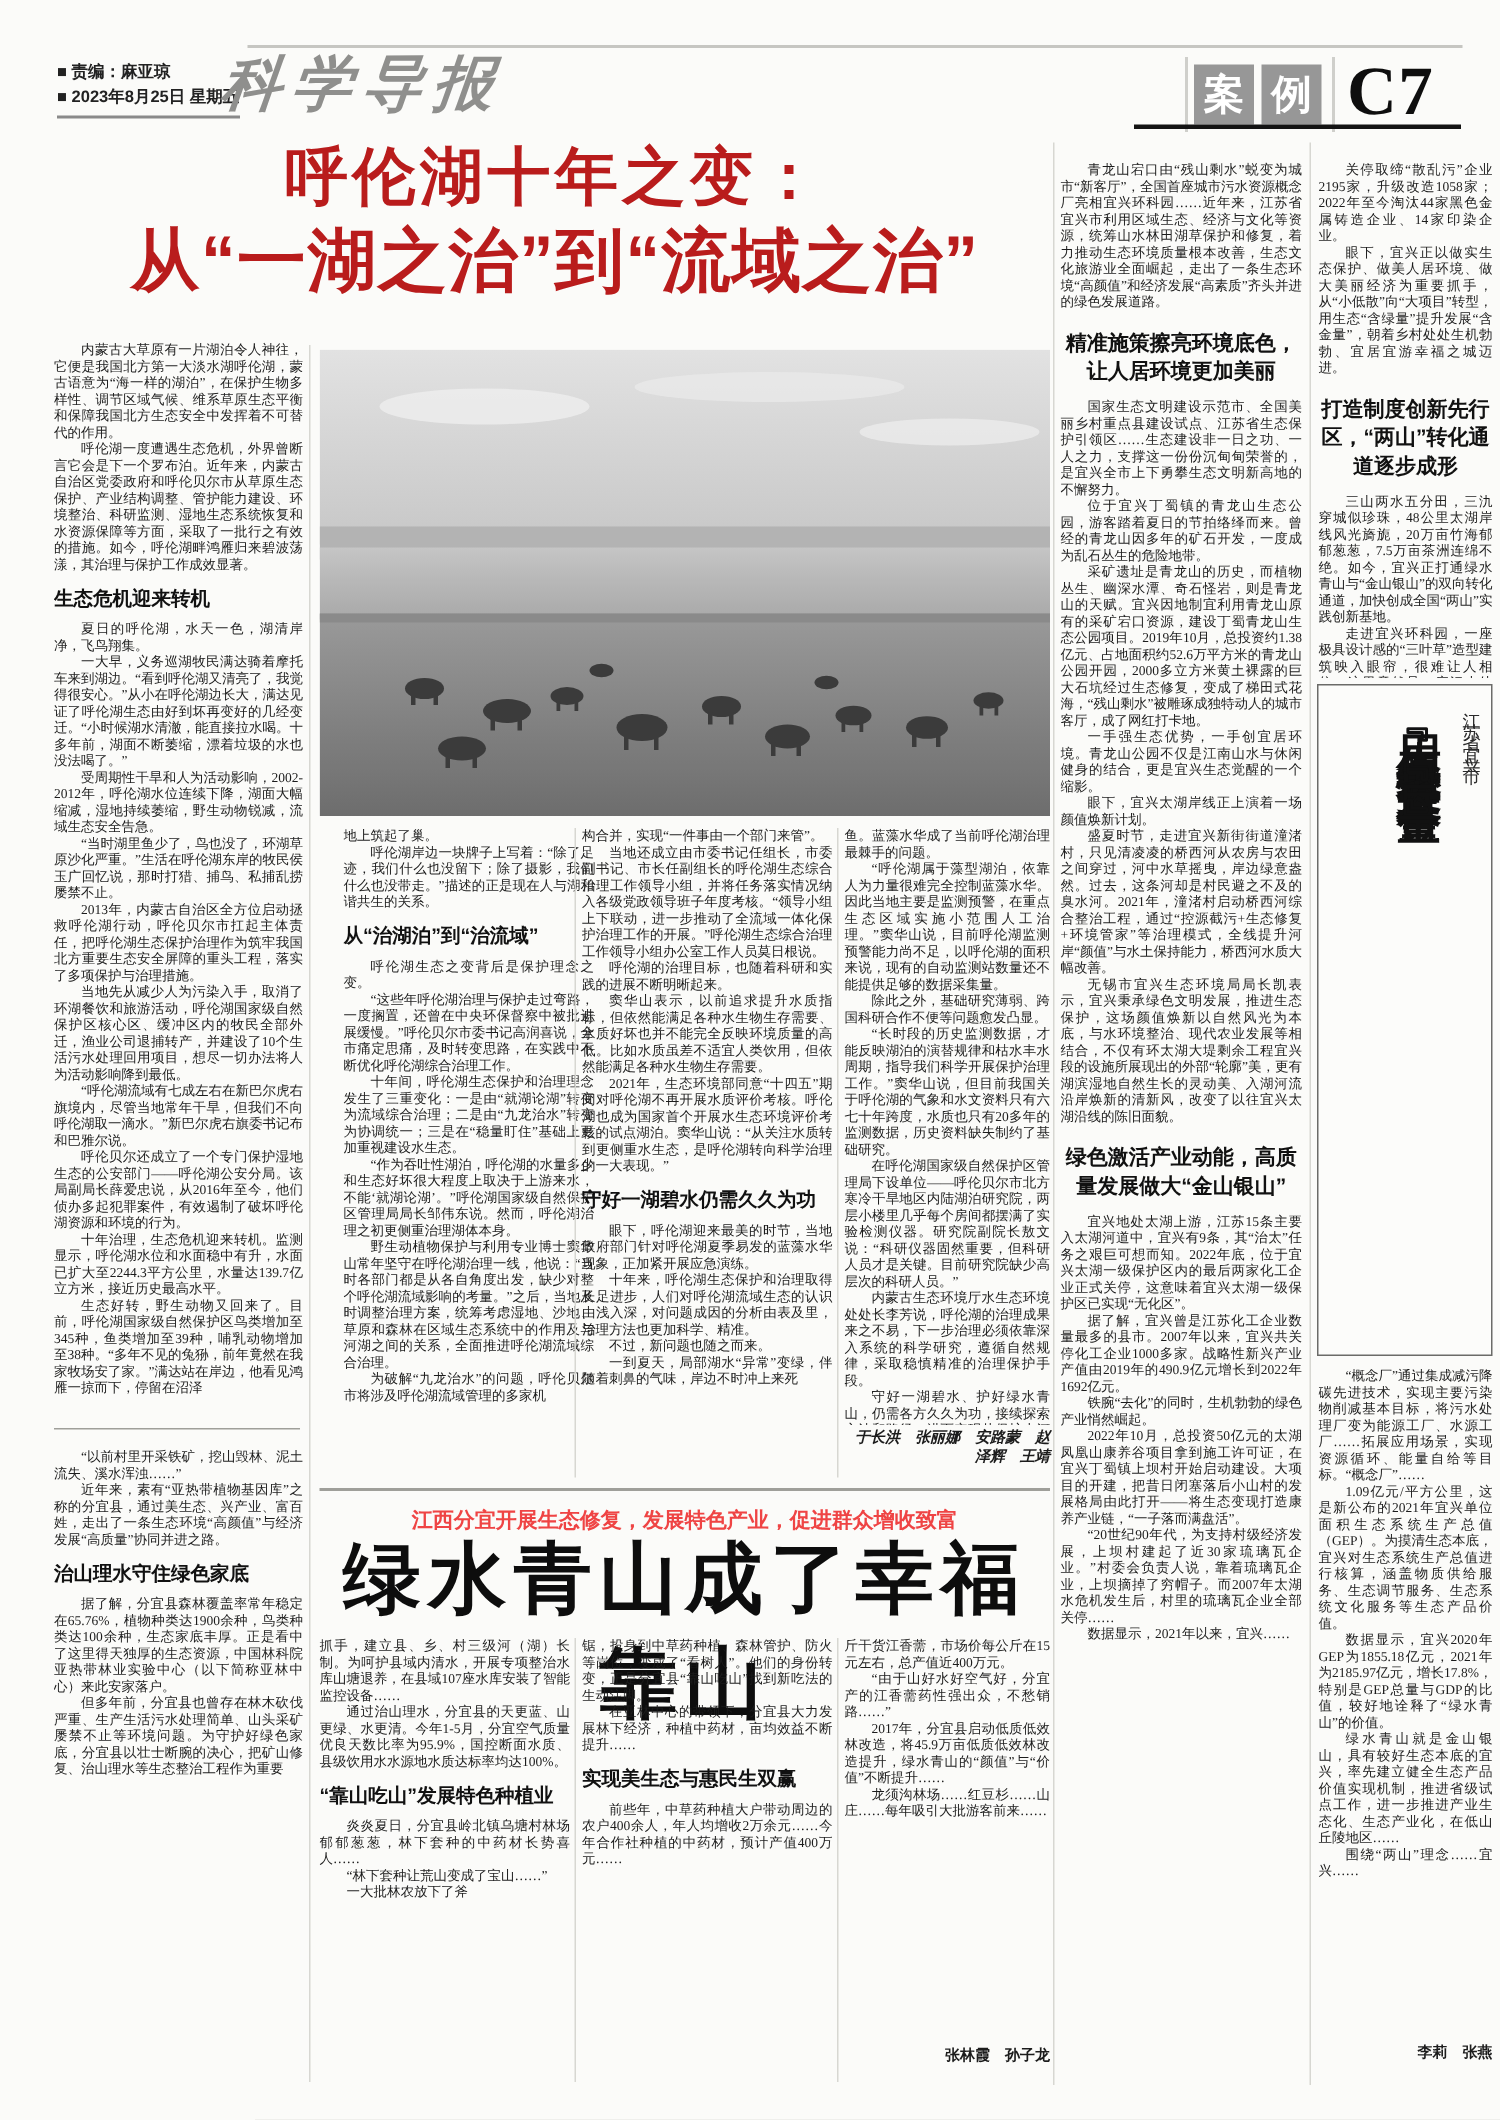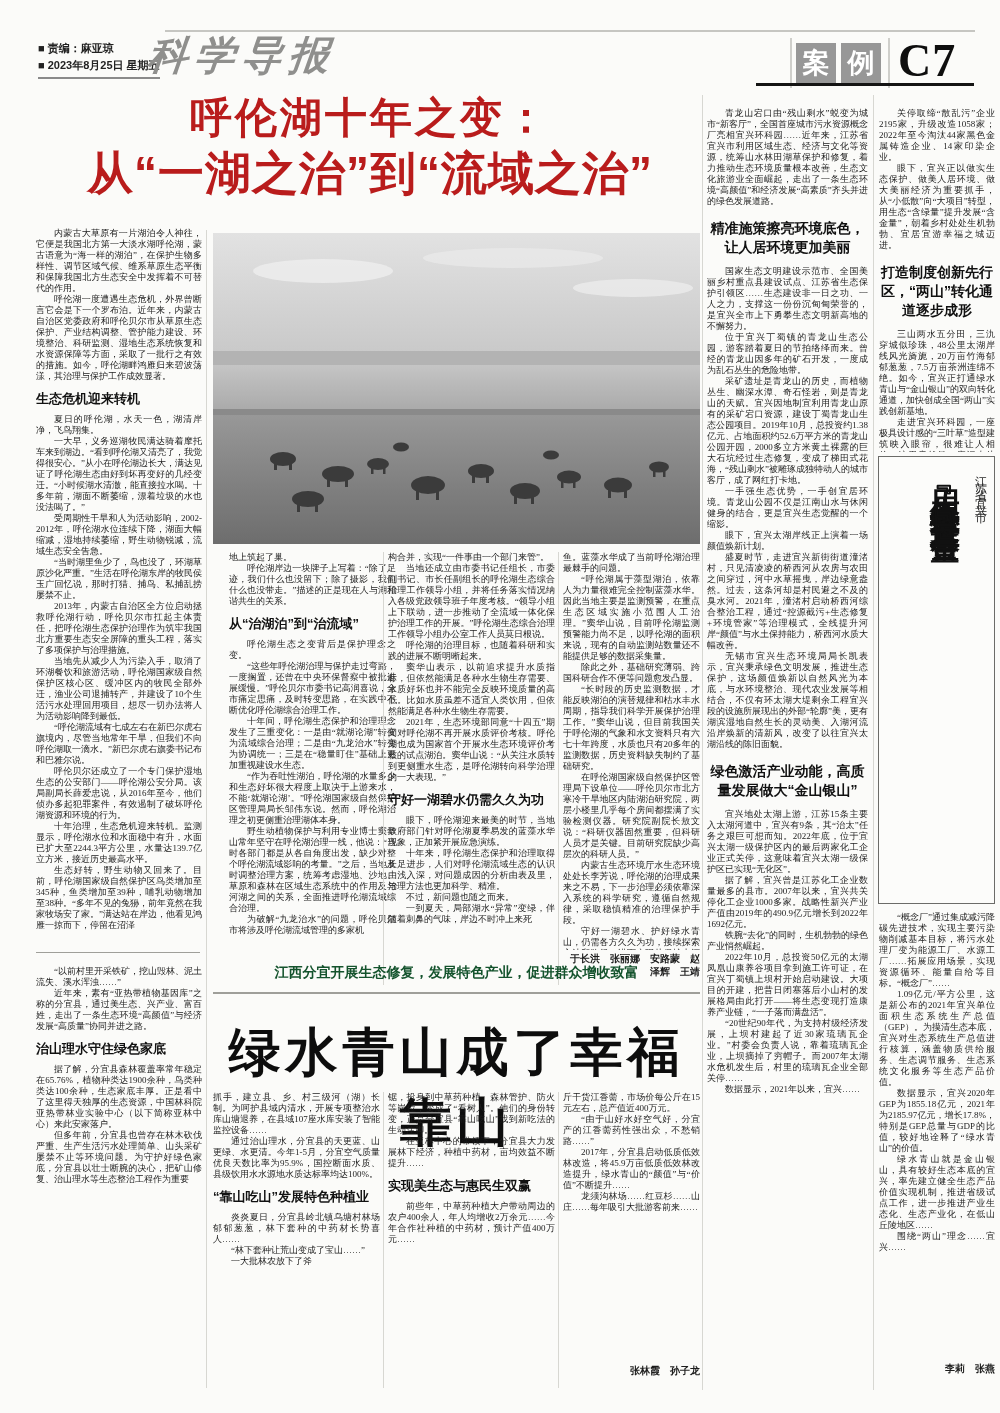--- a/index.html
+++ b/index.html
@@ -33,22 +33,22 @@
   .col h4{font-family:"Liberation Sans",sans-serif;font-size:13px;line-height:16px;
           margin:9px 0 7px;text-indent:0;font-weight:700;color:#111;text-align:left;}
   .col h4.ctr{text-align:center;font-size:14px;line-height:19px;margin:12px 2px 9px;}
   .byline{position:absolute;text-align:right;font-size:10px;font-weight:700;line-height:13px;}
   .vrule{position:absolute;width:1px;background:#d7d7d2;}
   .hrule{position:absolute;height:1px;background:#9f9f9a;}
   
   .photo{position:absolute;left:213px;top:233px;width:487px;height:311px;overflow:hidden;
          filter:grayscale(1) contrast(.98);}
   
-  .kicker{position:absolute;left:213px;top:964px;width:487px;text-align:center;
-          font-family:"Liberation Sans",sans-serif;font-size:14px;font-weight:600;color:#14532d;}
+  .kicker{position:absolute;left:213px;top:1005px;width:487px;text-align:center;
+          font-family:"Liberation Sans",sans-serif;font-size:14px;font-weight:600;color:#ef4444;}
   .midtitle{position:absolute;left:213px;top:1018px;width:487px;text-align:center;
           font-family:"Liberation Serif",serif;font-size:52px;font-weight:700;color:#0d0d0d;letter-spacing:5px;}
   
   .sidebox{position:absolute;left:878px;top:456px;width:117px;height:448px;border:1px solid #6b6b68;
           background:#fcfcfa;box-sizing:border-box;padding:9px 5px;writing-mode:vertical-rl;}
   .sidebox .region{font-family:"Liberation Sans",sans-serif;font-size:12px;letter-spacing:7px;
           color:#2a2a2a;margin-left:8px;font-weight:500;}
   .sidebox .vtitle{font-family:"Liberation Serif",serif;font-size:30px;line-height:38px;
           font-weight:700;color:#111;letter-spacing:3px;}
 </style>
@@ -179,21 +179,21 @@
     </div>
   <div class="col" style="left:563px;top:552px;width:137px;height:398px;">
       <p class="cont">鱼。蓝藻水华成了当前呼伦湖治理最棘手的问题。</p>
       <p>“呼伦湖属于藻型湖泊，依靠人为力量很难完全控制蓝藻水华。因此当地主要是监测预警，在重点生态区域实施小范围人工治理。”窦华山说，目前呼伦湖监测预警能力尚不足，以呼伦湖的面积来说，现有的自动监测站数量还不能提供足够的数据采集量。</p>
       <p>除此之外，基础研究薄弱、跨国科研合作不便等问题愈发凸显。</p>
       <p>“长时段的历史监测数据，才能反映湖泊的演替规律和枯水丰水周期，指导我们科学开展保护治理工作。”窦华山说，但目前我国关于呼伦湖的气象和水文资料只有六七十年跨度，水质也只有20多年的监测数据，历史资料缺失制约了基础研究。</p>
       <p>在呼伦湖国家级自然保护区管理局下设单位——呼伦贝尔市北方寒冷干旱地区内陆湖泊研究院，两层小楼里几乎每个房间都摆满了实验检测仪器。研究院副院长敖文说：“科研仪器固然重要，但科研人员才是关键。目前研究院缺少高层次的科研人员。”</p>
       <p>内蒙古生态环境厅水生态环境处处长李芳说，呼伦湖的治理成果来之不易，下一步治理必须依靠深入系统的科学研究，遵循自然规律，采取稳慎精准的治理保护手段。</p>
       <p>守好一湖碧水、护好绿水青山，仍需各方久久为功，接续探索方法和路径，进而实现从保护山河湖泊到促进生态环境的整体修复。</p>
     </div>
-  <div class="byline" style="left:563px;top:952px;width:137px;">于长洪　张丽娜　安路蒙　赵泽辉　王靖</div>
+  <div class="byline" style="left:563px;top:952px;width:137px;font-style:italic;">于长洪　张丽娜　安路蒙　赵泽辉　王靖</div>
 
   <div class="vrule" style="left:206px;top:230px;height:1158px;"></div>
   <div class="vrule" style="left:383px;top:552px;height:433px;"></div>
   <div class="vrule" style="left:558px;top:552px;height:433px;"></div>
   <div class="vrule" style="left:702px;top:95px;height:1295px;"></div>
   <div class="vrule" style="left:873px;top:95px;height:1295px;"></div>
 
   <div class="hrule" style="left:36px;top:952px;width:164px;"></div>
   <div class="hrule" style="left:213px;top:992px;width:487px;height:2px;"></div>
   <div class="kicker">江西分宜开展生态修复，发展特色产业，促进群众增收致富</div>

